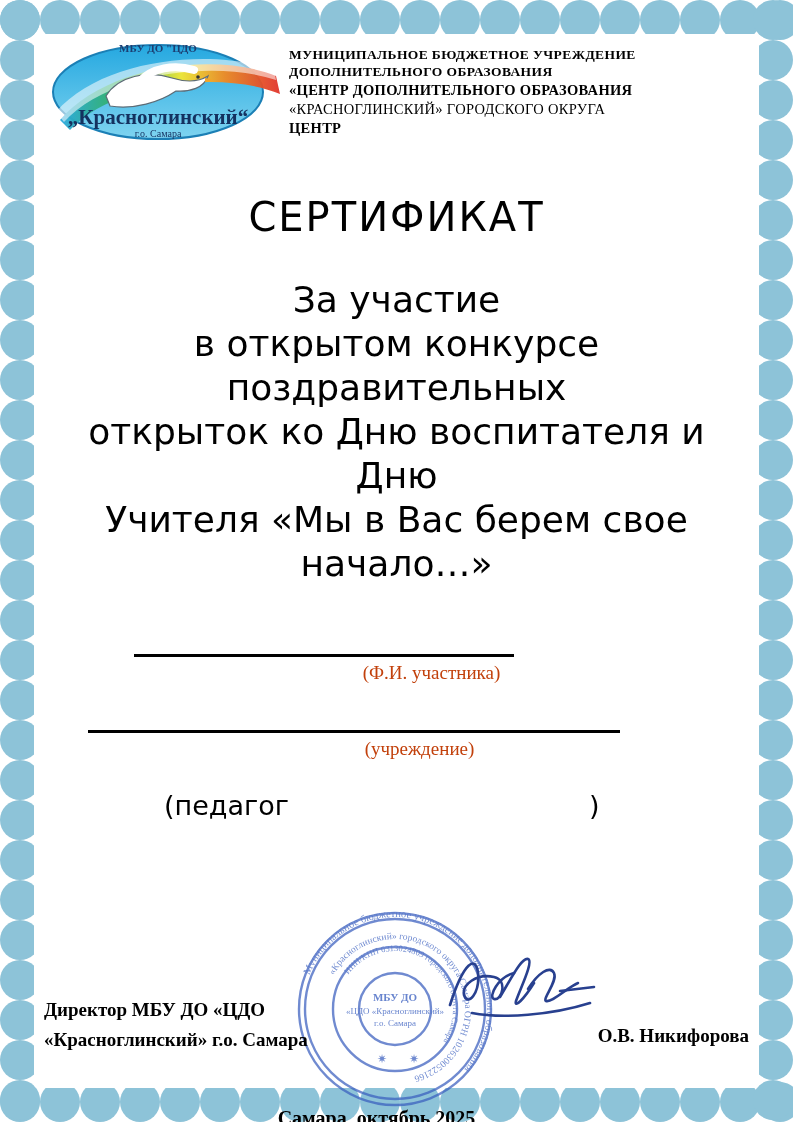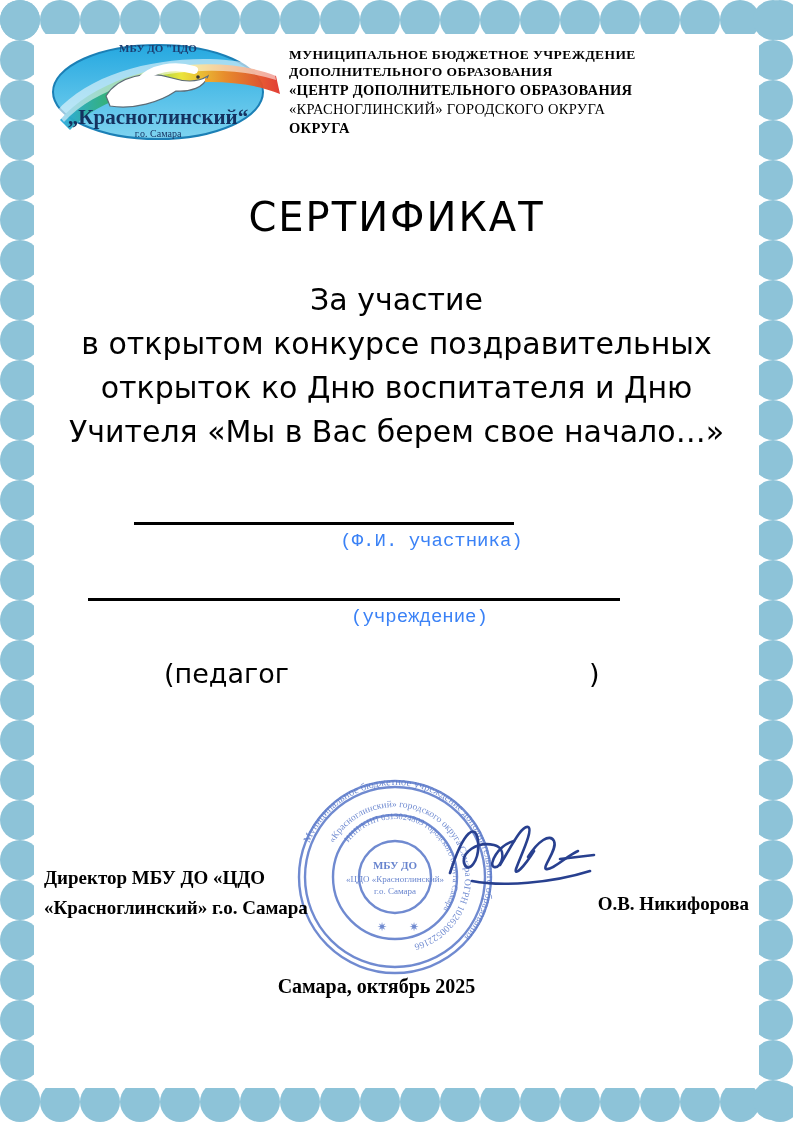--- a/index.html
+++ b/index.html
@@ -131,21 +131,21 @@
     font-size: 40px;
     letter-spacing: 2px;
     margin-top: 42px;
     color: #000;
     font-weight: 400;
   }
 
   .subtitle {
     text-align: center;
     font-family: "DejaVu Sans", sans-serif;
-    font-size: 30px;
+    font-size: 36px;
     line-height: 44px;
     margin-top: 38px;
     color: #000;
     font-weight: 400;
   }
   .subtitle .line1 { display: block; }
 
   .given {
     text-align: center;
     font-family: "DejaVu Sans", sans-serif;
@@ -160,24 +160,24 @@
   }
   .rule {
     height: 3px;
     background: #000;
     margin: 0 auto;
   }
   .rule-1 { width: 380px; margin-left: 90px; }
   .rule-2 { width: 532px; margin-left: 44px; margin-top: 46px; }
   .caption {
     text-align: center;
-    font-family: Liberation Mono, monospace;
+    font-family: Liberation Serif, serif;
     font-size: 19px;
     margin-top: 5px;
-    color: #3b82f6;
+    color: #c2410c;
   }
   .caption-1 { margin-left: 70px; }
   .caption-2 { margin-left: 46px; }
 
   .pedagog {
     margin-top: 30px;
     font-family: "DejaVu Sans", sans-serif;
     font-size: 27px;
     color: #000;
     padding-left: 120px;
@@ -388,21 +388,21 @@
           <text x="110" y="90" font-family="Liberation Serif, serif" font-size="21" font-weight="bold" fill="#14315f" text-anchor="middle">„Красноглинский“</text>
           <text x="110" y="103" font-family="Liberation Serif, serif" font-size="10" fill="#14315f" text-anchor="middle">г.о. Самара</text>
         </svg>
       </div>
 
       <div class="org">
         <div class="l1">МУНИЦИПАЛЬНОЕ  БЮДЖЕТНОЕ  УЧРЕЖДЕНИЕ</div>
         <div class="l2">ДОПОЛНИТЕЛЬНОГО  ОБРАЗОВАНИЯ</div>
         <div class="l3">«ЦЕНТР  ДОПОЛНИТЕЛЬНОГО  ОБРАЗОВАНИЯ</div>
         <div class="l4">«КРАСНОГЛИНСКИЙ»  ГОРОДСКОГО ОКРУГА</div>
-        <div class="l5">ОКРУГА</div>
+        <div class="l5">ЦЕНТР</div>
       </div>
     </div>
 
     <div class="title">СЕРТИФИКАТ</div>
 
     <div class="subtitle">
       <span class="line1">За участие</span>
       <span class="line1">в открытом конкурсе поздравительных</span>
       <span class="line1">открыток ко Дню воспитателя и Дню</span>
       <span class="line1">Учителя «Мы в Вас берем свое начало…»</span>

